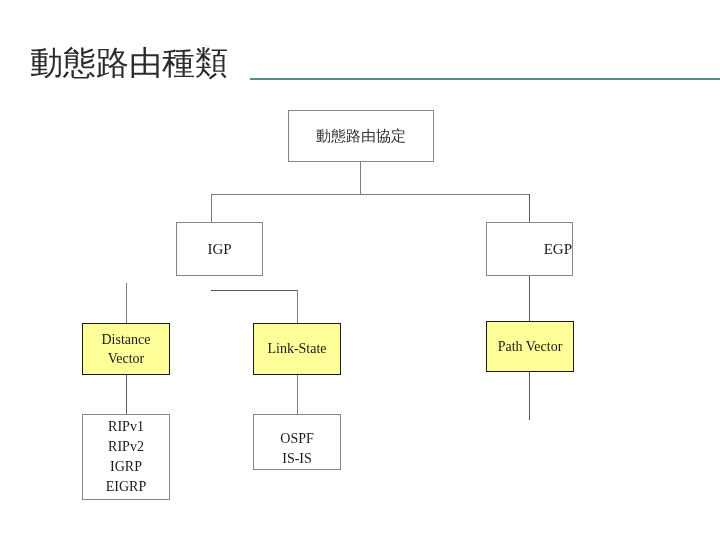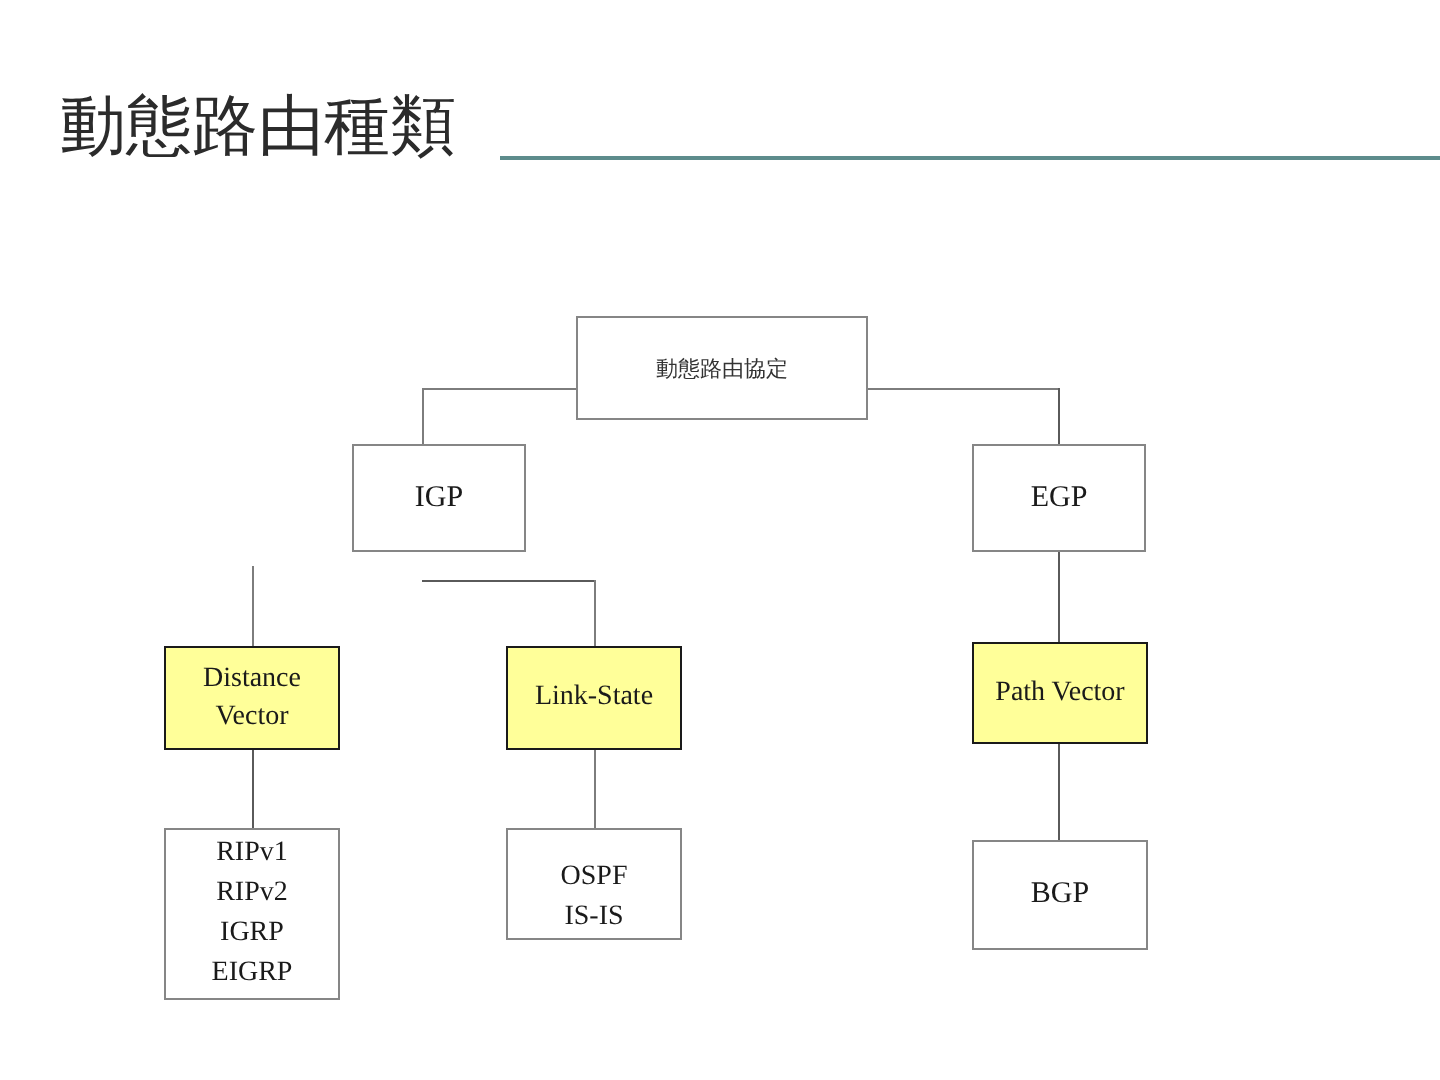--- a/index.html
+++ b/index.html
@@ -62,23 +62,22 @@
   .node-white {
     background: #ffffff;
     border: 1px solid #868686;
   }
   .node-yellow {
     background: #ffff99;
     border: 1px solid #1a1a1a;
   }
   .node-cjk {
     font-family: "DejaVu Sans", "Liberation Sans", sans-serif;
-    font-size: 11px;
+    font-size: 15px;
     color: #333333;
-    margin-top: 48px;
   }
 
   
   .conn {
     position: absolute;
     background: #7d7d7d;
     z-index: 1;
   }
   .conn-v { width: 1px; }
   .conn-h { height: 1px; }
@@ -122,21 +121,21 @@
   <div class="conn conn-v" style="left:297px; top:375px; height:40px;"></div>
   <div class="conn conn-v conn-dark" style="left:529px; top:372px; height:48px;"></div>
 
   <div class="node node-white node-cjk" style="left:288px; top:110px; width:146px; height:52px;">
     <span class="node-label">動態路由協定</span>
   </div>
 
   <div class="node node-white" style="left:176px; top:222px; width:87px; height:54px; font-size:15px;">
     <span class="node-label">IGP</span>
   </div>
-  <div class="node node-white" style="left:486px; top:222px; width:87px; height:54px; font-size:15px;">
+  <div class="node node-white" style="left:486px; top:222px; width:87px; height:54px; font-size:15px;justify-content:flex-end;">
     <span class="node-label">EGP</span>
   </div>
 
   <div class="node node-yellow" style="left:253px; top:323px; width:88px; height:52px; font-size:14px;">
     <span class="node-label">Link-State</span>
   </div>
   <div class="node node-yellow" style="left:82px; top:323px; width:88px; height:52px; font-size:14px; line-height:19px;">
     <span class="node-label">Distance
 Vector</span>
   </div>
@@ -147,18 +146,15 @@
   <div class="node node-white" style="left:82px; top:414px; width:88px; height:86px; font-size:14px; line-height:20px;text-align:center;">
     <span class="node-label">RIPv1
 RIPv2
 IGRP
 EIGRP</span>
   </div>
   <div class="node node-white" style="left:253px; top:414px; width:88px; height:56px; font-size:14px; line-height:20px;align-items:flex-end;">
     <span class="node-label">OSPF
 IS-IS</span>
   </div>
-  <div class="node node-white" style="left:486px; top:420px; width:88px; height:55px; font-size:15px;">
-    <span class="node-label">BGP</span>
-  </div>
 
 
 </div>
 
 </body></html>

